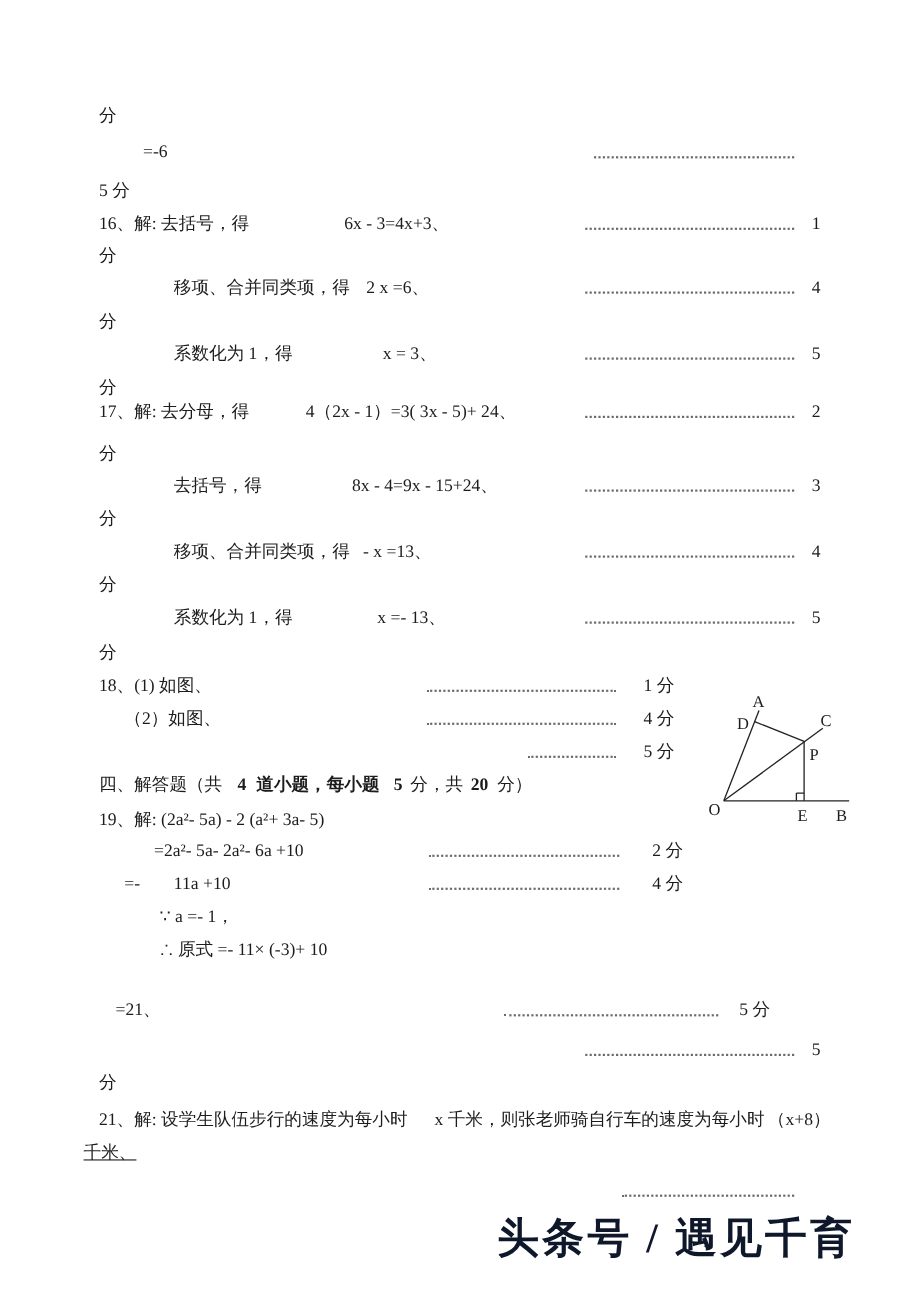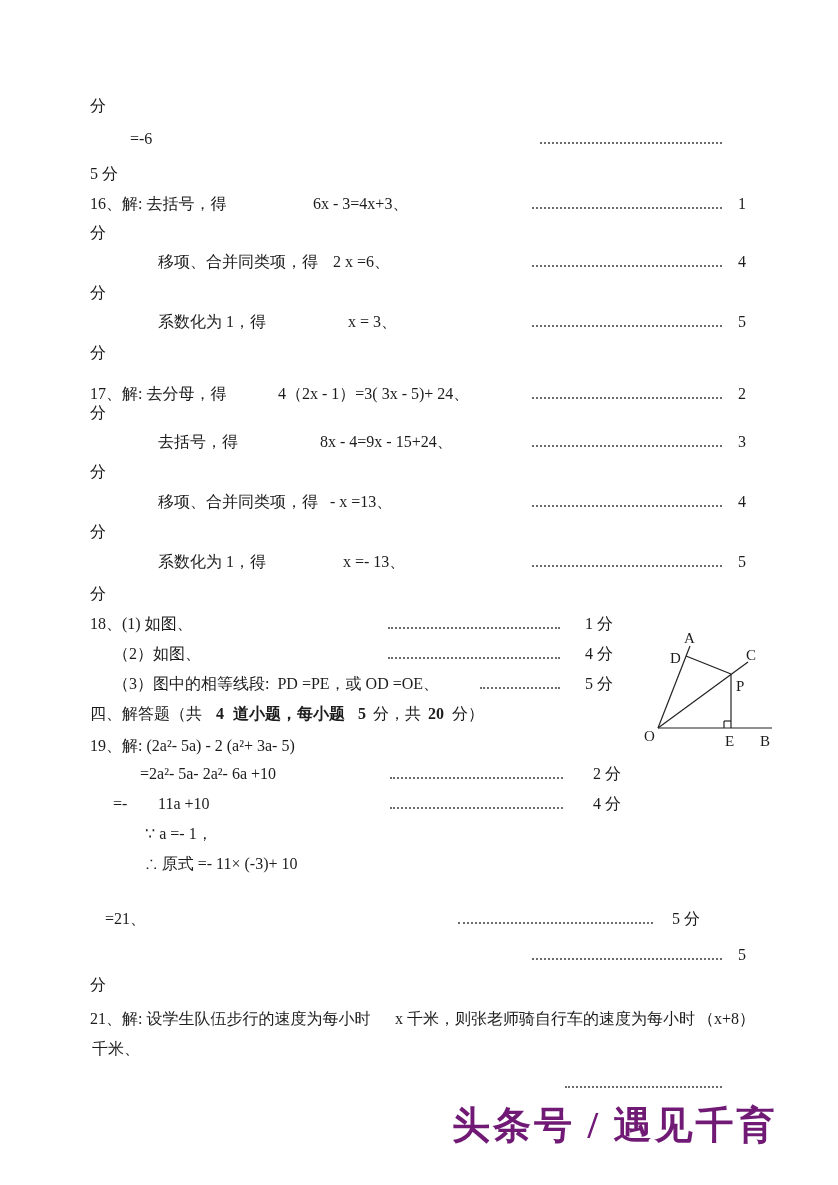--- a/index.html
+++ b/index.html
@@ -30,21 +30,21 @@
   .figure-svg text {
     font-family: "Liberation Serif", "DejaVu Serif", serif;
     font-size: 15px; fill: #1c1c1c;
   }
   .footer-pagenum {
     position: absolute; top: 1110px; left: 0; width: 838px;
     text-align: center; font-size: 15px; color: #222;
   }
   .watermark {
     position: absolute; top: 1100px; left: 452px;
-    font-size: 38px; font-weight: bold; color: #701a75;
+    font-size: 38px; font-weight: bold; color: #0f172a;
     letter-spacing: 3px; white-space: pre;
     font-family: "Liberation Serif", "DejaVu Serif", serif;
   }
 </style>
 </head>
 <body>
 
 <div class="page">
   <div id="lines">
       <div class="line" style="top: 95px;">
@@ -77,21 +77,21 @@
       </div>
       <div class="line" style="top: 311px;">
         <span class="seg" style="left: 158px;">系数化为 1，得</span>
         <span class="seg" style="left: 348px;">x = 3、</span>
         <span class="dots" style="left: 532px; width: 190px;"></span>
         <span class="seg" style="left: 738px;">5</span>
       </div>
       <div class="line" style="top: 342px;">
         <span class="seg" style="left: 90px;">分</span>
       </div>
-      <div class="line" style="top: 383px; padding-left: 24px;">
+      <div class="line" style="top: 364px; padding-left: 24px;">
         <span class="seg" style="left: 90px;">17、解: 去分母，得</span>
         <span class="seg" style="left: 278px;">4（2x - 1）=3( 3x - 5)+ 24、</span>
         <span class="dots" style="left: 532px; width: 190px;"></span>
         <span class="seg" style="left: 738px;">2</span>
       </div>
       <div class="line" style="top: 402px;">
         <span class="seg" style="left: 90px;">分</span>
       </div>
       <div class="line" style="top: 431px;">
         <span class="seg" style="left: 158px;">去括号，得</span>
@@ -124,21 +124,20 @@
         <span class="seg" style="left: 90px;">18、(1) 如图、</span>
         <span class="dots" style="left: 388px; width: 172px;"></span>
         <span class="seg" style="left: 585px;">1 分</span>
       </div>
       <div class="line" style="top: 643px;">
         <span class="seg" style="left: 113px;">（2）如图、</span>
         <span class="dots" style="left: 388px; width: 172px;"></span>
         <span class="seg" style="left: 585px;">4 分</span>
       </div>
       <div class="line" style="top: 673px;">
-        <span class="seg" style="left: 113px;">（3）图中的相等线段:  PD =PE，或 OD =OE、</span>
         <span class="dots" style="left: 480px; width: 80px;"></span>
         <span class="seg" style="left: 585px;">5 分</span>
       </div>
       <div class="line" style="top: 703px;">
         <span class="seg" style="left: 90px;">四、解答题（共</span>
         <span class="seg bold" style="left: 216px;">4</span>
         <span class="seg" style="left: 233px; font-weight: bold;">道小题，每小题</span>
         <span class="seg bold" style="left: 358px;">5</span>
         <span class="seg" style="left: 373px;">分，共</span>
         <span class="seg bold" style="left: 428px; text-align: center;">20</span>
@@ -175,21 +174,21 @@
       </div>
       <div class="line" style="top: 974px;">
         <span class="seg" style="left: 90px;">分</span>
       </div>
       <div class="line" style="top: 1008px;">
         <span class="seg" style="left: 90px;">21、解: 设学生队伍步行的速度为每小时</span>
         <span class="seg" style="left: 395px;">x 千米，则张老师骑自行车的速度为每小时</span>
         <span class="seg" style="left: 698px;">（x+8）</span>
       </div>
       <div class="line" style="top: 1038px;">
-        <span class="seg" style="left: 92px;">千米、</span>
+        <span class="seg" style="left: 76px; text-decoration: underline;">千米、</span>
       </div>
       <div class="line" style="top: 1072px;">
         <span class="dots" style="left: 565px; width: 157px;"></span>
       </div>
     </div>
   <svg id="figure" class="figure-svg" viewBox="610 612 215 150" width="215" height="150" style="left: 610px; top: 612px;">
       <line x1="658" y1="728" x2="690" y2="646"></line>
       <line x1="658" y1="728" x2="772" y2="728"></line>
       <line x1="658" y1="728" x2="748" y2="662"></line>
       <line x1="686" y1="656" x2="731" y2="674"></line>

